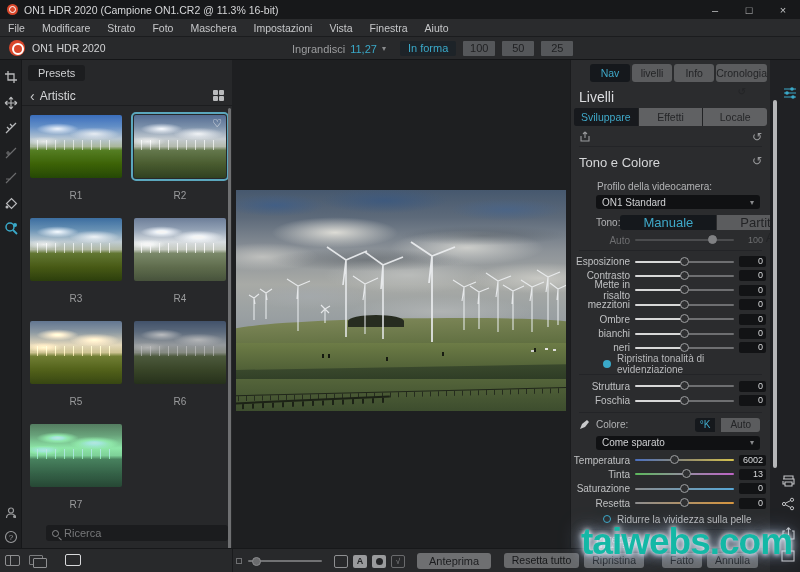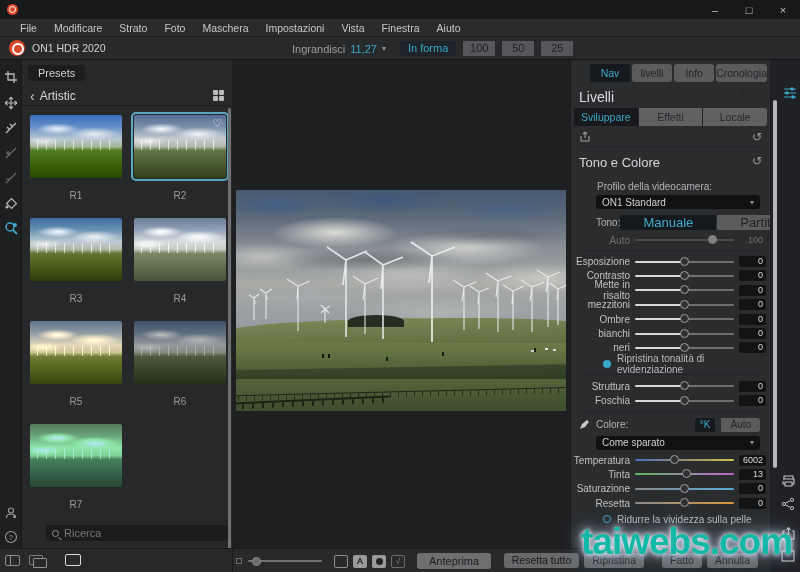--- a/index.html
+++ b/index.html
@@ -9,21 +9,21 @@
 
   
   .titlebar{position:absolute;left:0;top:0;width:800px;height:19px;background:#17181a;display:flex;align-items:center;}
   .tb-logo{width:11px;height:11px;border-radius:50%;background:#d9472b;margin:0 6px 0 7px;position:relative;flex:none;}
   .tb-logo:before{content:"";position:absolute;left:2px;top:2px;width:5px;height:5px;border:1.5px solid #fff;border-radius:50%;}
   .tb-title{color:#d6d7d9;font-size:10.5px;}
   .tb-controls{margin-left:auto;display:flex;height:100%;}
   .tb-btn{width:34px;height:100%;display:flex;align-items:center;justify-content:center;color:#c2c3c5;font-size:11px;cursor:default;}
 
   
-  .menubar{position:absolute;left:0;top:19px;width:800px;height:18px;background:#2a2b2d;display:flex;align-items:center;padding-left:20px;gap:17px;border-bottom:1px solid #1b1c1e;}
+  .menubar{position:absolute;left:0;top:19px;width:800px;height:18px;background:#2a2b2d;display:flex;align-items:center;padding-left:8px;gap:17px;border-bottom:1px solid #1b1c1e;}
   .menu-item{color:#c6c7c9;font-size:10.5px;}
 
   
   .toolbar{position:absolute;left:0;top:37px;width:800px;height:23px;background:#28292b;border-bottom:1px solid #141517;}
   .app-chip{position:absolute;left:9px;top:3px;display:flex;align-items:center;gap:7px;}
   .app-logo{width:16px;height:16px;border-radius:50%;background:#d9472b;position:relative;}
   .app-logo:before{content:"";position:absolute;left:3px;top:3px;width:8px;height:8px;border:2px solid #fff;border-radius:50%;}
   .app-name{color:#d2d3d5;font-size:10.5px;}
   .zoom-group{position:absolute;left:292px;top:0;height:23px;display:flex;align-items:center;gap:5px;}
   .zoom-label{color:#9c9d9f;}
@@ -186,20 +186,21 @@
   .watermark{position:absolute;left:581px;top:521px;z-index:60;font-size:37px;font-weight:bold;letter-spacing:-1px;color:#14b8a6;
     text-shadow:0 0 5px rgba(255,255,255,.95),0 0 12px rgba(215,232,255,.9),0 0 22px rgba(160,190,230,.7),0 2px 4px rgba(110,140,180,.6);}
 </style>
 </head>
 <body>
 
 <div class="window">
 
   <div class="titlebar">
     <div class="tb-logo"></div>
+    <div class="tb-title">ON1 HDR 2020 (Campione ON1.CR2 @ 11.3% 16-bit)</div>
     <div class="tb-controls">
       <div class="tb-btn">–</div>
       <div class="tb-btn">□</div>
       <div class="tb-btn">×</div>
     </div>
   </div>
 
   <div class="menubar">
     <span class="menu-item">File</span>
     <span class="menu-item">Modificare</span>

